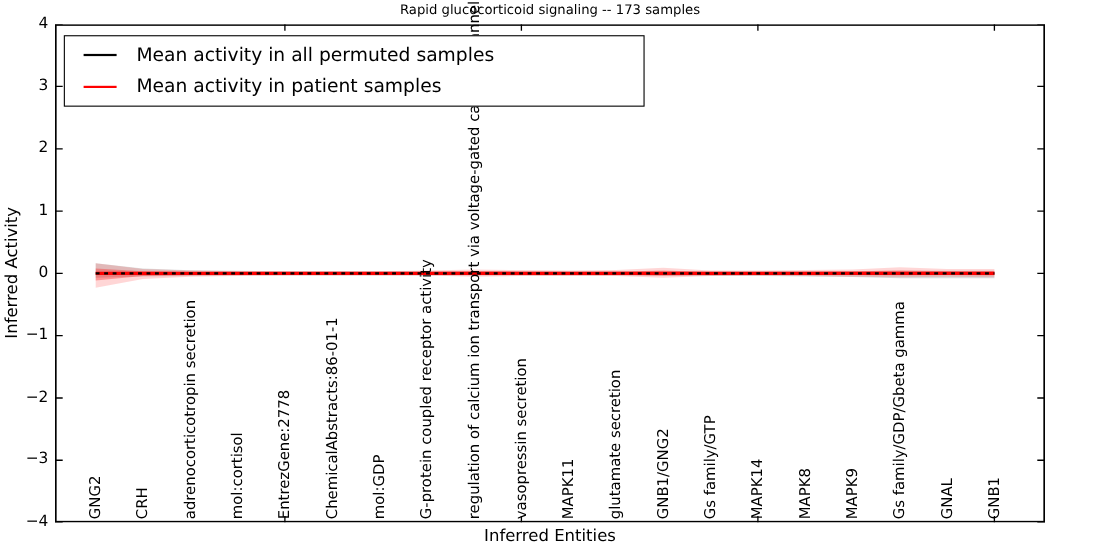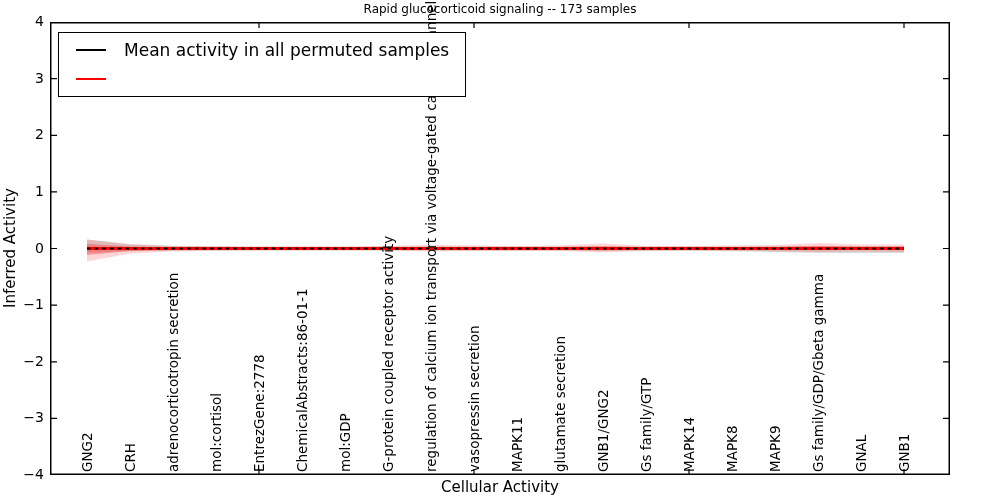--- a/index.html
+++ b/index.html
@@ -24,21 +24,21 @@
   #plot-svg{position:absolute;left:50px;top:22px;z-index:1;}
   .ytick{
     position:absolute;left:0;width:44px;text-align:right;
     font-size:14px;line-height:17px;z-index:3;
   }
   .xcat{
     position:absolute;top:472px;white-space:nowrap;font-size:13.5px;
     line-height:14px;transform-origin:0 0;transform:rotate(-90deg);z-index:2;
   }
   .legend{
-    position:absolute;left:58px;top:32px;width:408px;height:65px;
+    position:absolute;left:58px;top:32px;width:528px;height:65px;
     background:#ffffff;border:1.5px solid #000;box-sizing:border-box;
     z-index:5;display:flex;flex-direction:column;justify-content:center;
   }
   .legend-row{display:flex;align-items:center;height:29px;}
   .legend-line{display:inline-block;width:30px;height:2px;margin:0 18px 0 17px;flex:none;}
   .legend-text{font-size:17px;white-space:nowrap;}
 </style>
 </head>
 <body>
 
@@ -49,21 +49,21 @@
       <path d="M37,217.4 L80,222.5 L123,224.0 L166,224.5 L209,224.5 L252,224.5 L295,224.5 L338,224.0 L381,223.0 L424,223.5 L467,224.0 L510,223.5 L553,221.5 L596,224.0 L639,224.0 L682,223.5 L725,223.0 L768,221.0 L811,222.5 L854,222.5 L854,230.0 L811,229.5 L768,230.0 L725,229.5 L682,229.0 L639,228.5 L596,229.0 L553,230.5 L510,229.0 L467,229.0 L424,229.0 L381,229.5 L338,228.5 L295,228.5 L252,228.5 L209,228.5 L166,228.8 L123,229.5 L80,231.6 L37,239.5 Z" fill="rgba(255,0,0,0.16)" stroke="none"></path>
       <path d="M37,222.0 L80,224.5 L123,225.2 L166,225.5 L209,225.5 L252,225.5 L295,225.5 L338,225.3 L381,224.7 L424,225.0 L467,225.3 L510,225.0 L553,224.0 L596,225.3 L639,225.3 L682,225.0 L725,224.7 L768,223.8 L811,224.5 L854,224.5 L854,228.3 L811,228.0 L768,228.3 L725,228.0 L682,227.7 L639,227.5 L596,227.7 L553,228.5 L510,227.7 L467,227.7 L424,227.7 L381,228.0 L338,227.5 L295,227.5 L252,227.5 L209,227.5 L166,227.6 L123,228.0 L80,229.0 L37,233.0 Z" fill="rgba(255,0,0,0.30)" stroke="none"></path>
       <path d="M37,226.5 L80,226.5 L123,226.5 L166,226.5 L209,226.5 L252,226.5 L295,226.5 L338,226.5 L381,226.5 L424,226.5 L467,226.5 L510,226.5 L553,226.5 L596,226.5 L639,226.5 L682,226.5 L725,226.5 L768,226.5 L811,226.5 L854,226.5" fill="none" stroke="#ff0000" stroke-width="2.8"></path>
       <path d="M37,226.5 L80,226.5 L123,226.5 L166,226.5 L209,226.5 L252,226.5 L295,226.5 L338,226.5 L381,226.5 L424,226.5 L467,226.5 L510,226.5 L553,226.5 L596,226.5 L639,226.5 L682,226.5 L725,226.5 L768,226.5 L811,226.5 L854,226.5" fill="none" stroke="#000000" stroke-width="2" stroke-dasharray="3.5 4.2"></path>
       <path d="M0,0.0 L7,0.0 M893,0.0 L900,0.0 M0,56.6 L7,56.6 M893,56.6 L900,56.6 M0,113.3 L7,113.3 M893,113.3 L900,113.3 M0,169.9 L7,169.9 M893,169.9 L900,169.9 M0,226.5 L7,226.5 M893,226.5 L900,226.5 M0,283.1 L7,283.1 M893,283.1 L900,283.1 M0,339.8 L7,339.8 M893,339.8 L900,339.8 M0,396.4 L7,396.4 M893,396.4 L900,396.4 M0,453.0 L7,453.0 M893,453.0 L900,453.0 M209,0 L209,6 M209,447 L209,453 M424,0 L424,6 M424,447 L424,453 M639,0 L639,6 M639,447 L639,453 M854,0 L854,6 M854,447 L854,453 " stroke="#000" stroke-width="1.2" fill="none"></path>
       <rect x="0.75" y="0.75" width="898.5" height="451.5" fill="none" stroke="#000" stroke-width="1.5"></rect>
     </svg>
 
   <div class="title">Rapid glucocorticoid signaling -- 173 samples</div>
   <div class="ylabel">Inferred Activity</div>
-  <div class="xlabel">Cellular Activity</div>
+  <div class="xlabel">Inferred Entities</div>
 
   <div id="yticks">
       <div class="ytick" style="top: 13px;">4</div>
       <div class="ytick" style="top: 69.625px;">3</div>
       <div class="ytick" style="top: 126.25px;">2</div>
       <div class="ytick" style="top: 182.875px;">1</div>
       <div class="ytick" style="top: 239.5px;">0</div>
       <div class="ytick" style="top: 296.125px;">−1</div>
       <div class="ytick" style="top: 352.75px;">−2</div>
       <div class="ytick" style="top: 409.375px;">−3</div>
@@ -92,16 +92,17 @@
       <div class="xcat" style="left: 897px;">GNB1</div>
     </div>
 
   <div class="legend">
     <div class="legend-row">
       <span class="legend-line" id="leg-line-0" style="background-color: rgb(0, 0, 0);"></span>
       <span class="legend-text">Mean activity in all permuted samples</span>
     </div>
     <div class="legend-row">
       <span class="legend-line" id="leg-line-1" style="background-color: rgb(255, 0, 0);"></span>
+      <span class="legend-text">Mean activity in patient samples</span>
     </div>
   </div>
 
 </div>
 
 </body></html>

